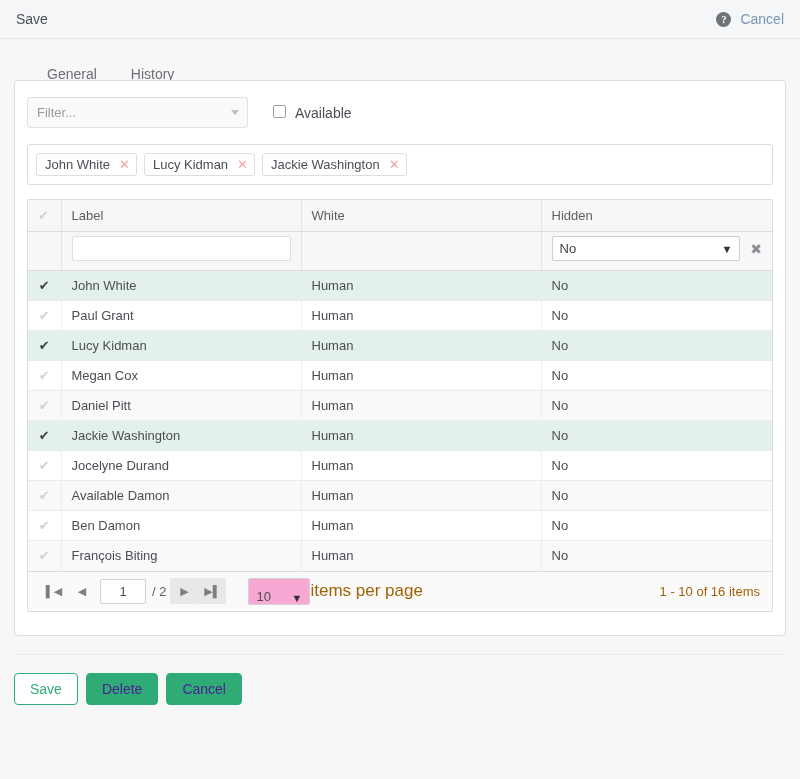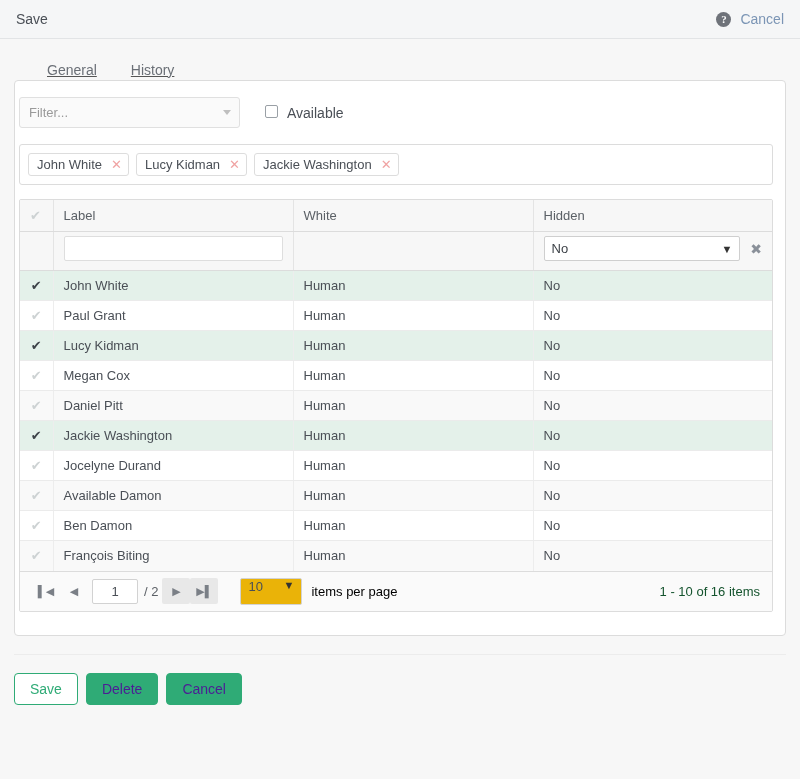--- a/index.html
+++ b/index.html
@@ -59,21 +59,21 @@
   .topbar-cancel {
     font-size: 14px;
     color: #7b95b5;
     cursor: pointer;
   }
 
   
   .tabstrip {
     padding: 18px 0 0 30px;
     display: flex;
-    align-items: center;
+    align-items: flex-start;
     height: 41px;
     text-decoration: underline;
   }
   .tab {
     padding: 7px 16px 7px 16px;
     font-size: 14px;
     color: #6a6f76;
     border: 1px solid transparent;
     border-bottom: none;
     border-radius: 4px 4px 0 0;
@@ -89,21 +89,21 @@
     z-index: 3;
   }
 
   
   .panel {
     margin: 0 14px;
     background: #fff;
     border: 1px solid #dcdcdc;
     border-radius: 4px;
     height: 556px;
-    padding: 16px 12px 12px 4px;
+    padding: 16px 12px 12px 12px;
     position: relative;
     z-index: 1;
   }
 
   
   .filter-row {
     display: flex;
     align-items: center;
     height: 31px;
     margin-bottom: 16px;
@@ -315,31 +315,31 @@
   }
   .page-of {
     font-size: 13px;
     color: #5b6066;
     margin: 0 4px 0 2px;
   }
   .ipp-select {
     width: 62px; height: 27px;
     border: 1px solid #d2d2d2;
     border-radius: 2px;
-    background: #eab308;
-    display: flex; align-items: flex-start;
+    background: #f9a8d4;
+    display: flex; align-items: flex-end;
     padding: 0 7px;
     font-size: 13px; color: #4a4f56;
     position: relative;
     margin-left: 22px;
     cursor: pointer;
   }
   .ipp-select .chev { position: absolute; right: 7px; font-size: 11px; color: #333; }
-  .ipp-label { font-size: 13px; color: #000000; margin-left: 9px; }
-  .pager-info { margin-left: auto; font-size: 13px; color: #14532d; }
+  .ipp-label { font-size: 17px; color: #a16207; }
+  .pager-info { margin-left: auto; font-size: 13px; color: #a16207; }
 
   
   .footer-sep {
     margin: 18px 14px 0 14px;
     border-top: 1px solid #ececec;
   }
   .footer {
     padding: 18px 0 0 14px;
     display: flex;
     gap: 8px;

